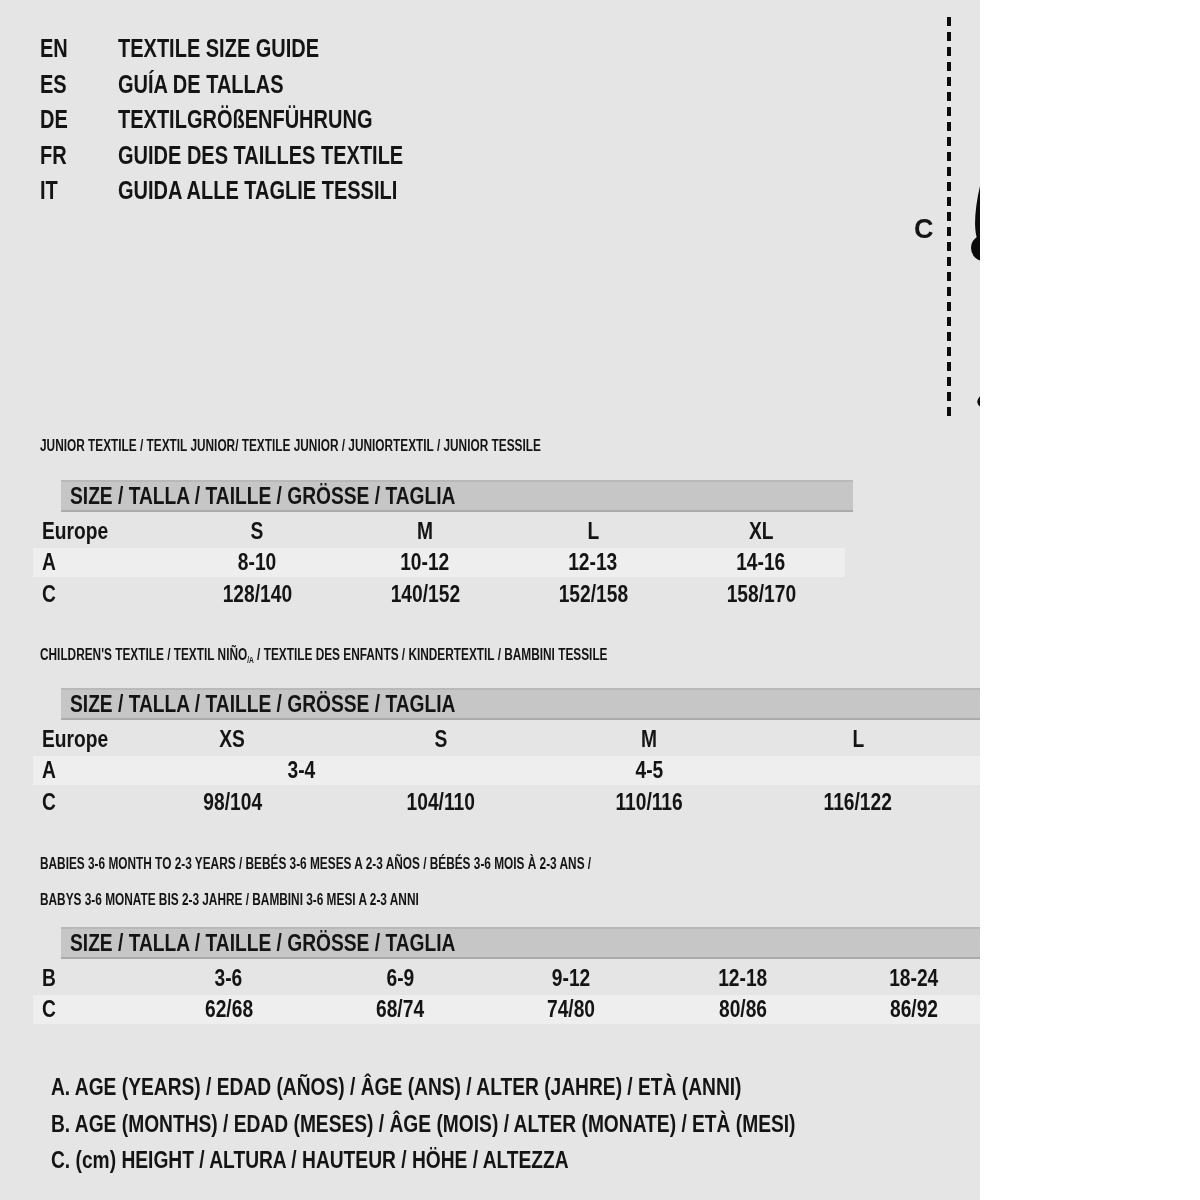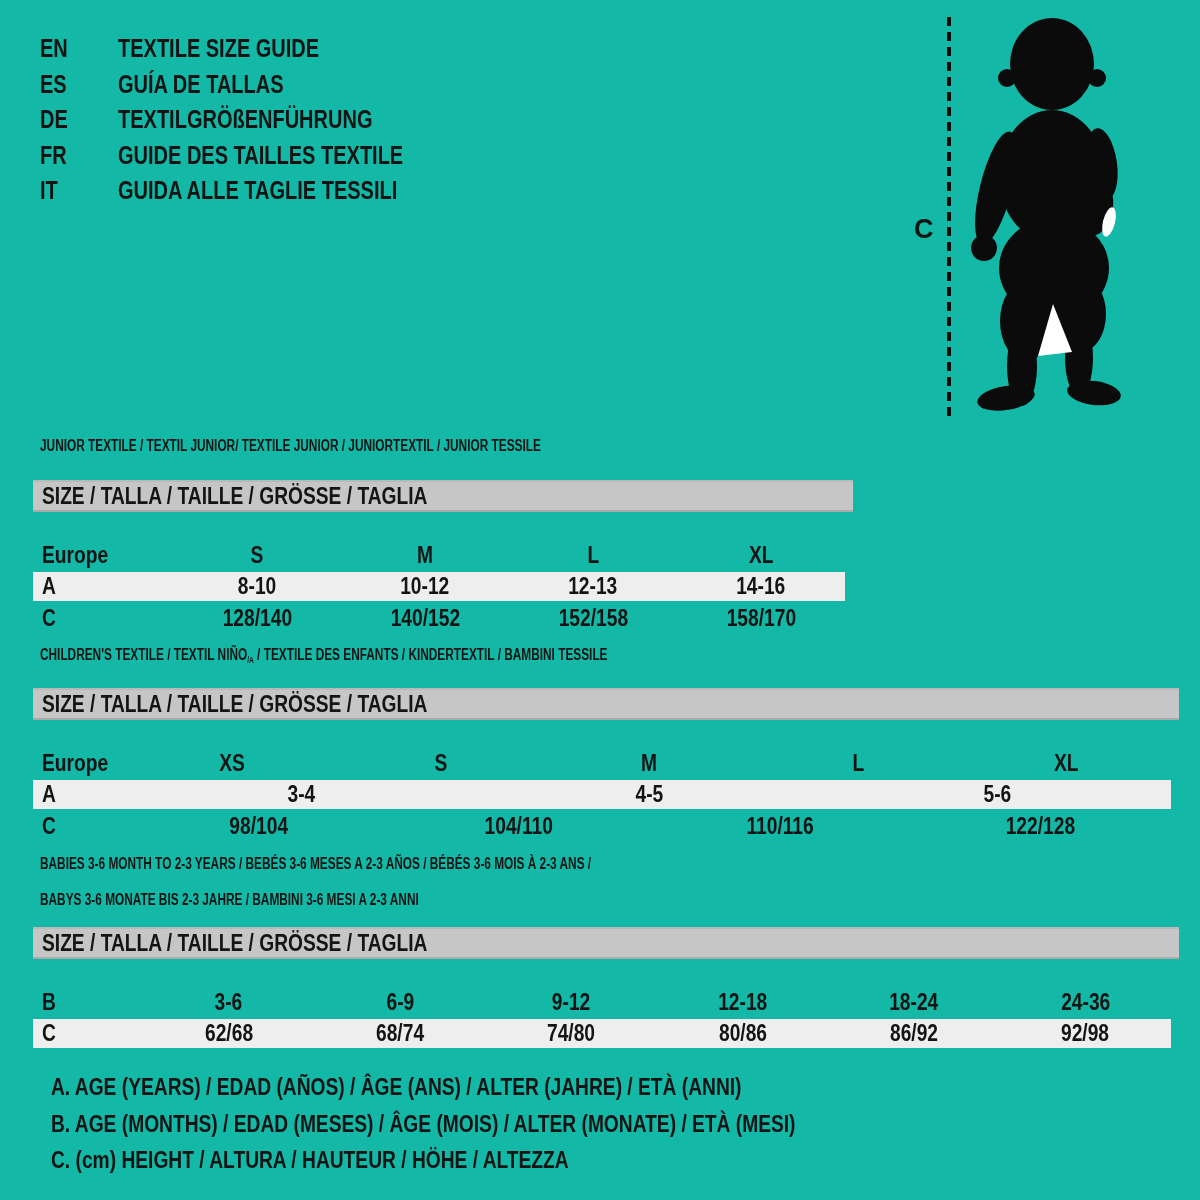--- a/index.html
+++ b/index.html
@@ -1,18 +1,18 @@
 <!DOCTYPE html>
 <html><head>
 <meta charset="utf-8">
 <style>
   * { margin:0; padding:0; box-sizing:border-box; }
   html,body { background:#fff; }
   #canvas {
-    position:relative; width:1200px; height:1200px; background:#14b8a6;
+    position:relative; width:980px; height:1200px; background:#e5e5e5;
     font-family:"Liberation Sans","DejaVu Sans",sans-serif;
     font-weight:700; color:#141414; overflow:hidden;
   }
   
   .lx { display:inline-block; transform:scaleX(0.80); transform-origin:0 50%; white-space:nowrap; }
   .hx { display:inline-block; transform:scaleX(0.74); transform-origin:0 50%; white-space:nowrap; }
   .cx { display:inline-block; transform:scaleX(0.80); transform-origin:50% 50%; white-space:nowrap; }
 
   
   #lang-block { position:absolute; left:40px; top:31px; }
@@ -35,22 +35,23 @@
 
   
   .size-table { position:absolute; left:33px; }
   #junior-table   { top:480px; width:820px; }
   #children-table { top:688px; width:1146px; }
   #babies-table   { top:927px; width:1146px; }
   .size-band {
     height:32px; display:flex; align-items:center; padding-left:9px;
     background:#c6c6c6; border-top:2px solid #b9b9b9; border-bottom:2px solid #ababab;
     font-size:24px;
+    margin-left:28px;
   }
-  .trow { position:absolute; left:0; right:8px; height:29px; display:flex; align-items:center; font-size:24px;margin-top:24px; }
+  .trow { position:absolute; left:0; right:8px; height:29px; display:flex; align-items:center; font-size:24px; }
   .trow.alt { background:#eeeeee; }
   .r1 { top:36px; } .r2 { top:67.5px; } .r3 { top:99px; }
   .cell-label { padding-left:9px; text-align:left; }
   #junior-table   .cell-label { width:140px; }
   #children-table .cell-label { width:95px; }
   #babies-table   .cell-label { width:110px; }
   .cell { flex:1; text-align:center; }
 
   
   #legend { position:absolute; left:40px; top:1069px;margin-left:11px; }
@@ -159,20 +160,21 @@
       <span class="cell-label"><span class="lx">A</span></span>
       <span class="cell"><span class="cx">3-4</span></span>
       <span class="cell"><span class="cx">4-5</span></span>
       <span class="cell"><span class="cx">5-6</span></span>
     </div>
     <div class="trow r3">
       <span class="cell-label"><span class="lx">C</span></span>
       <span class="cell"><span class="cx">98/104</span></span>
       <span class="cell"><span class="cx">104/110</span></span>
       <span class="cell"><span class="cx">110/116</span></span>
+      <span class="cell"><span class="cx">116/122</span></span>
       <span class="cell"><span class="cx">122/128</span></span>
     </div>
   </div>
 
   <div id="babies-heading" class="section-heading">
     <div><span class="hx">BABIES 3-6 MONTH TO 2-3 YEARS / BEBÉS 3-6 MESES A 2-3 AÑOS / BÉBÉS 3-6 MOIS À 2-3 ANS /</span></div>
     <div><span class="hx">BABYS 3-6 MONATE BIS 2-3 JAHRE / BAMBINI 3-6 MESI A 2-3 ANNI</span></div>
   </div>
   <div id="babies-table" class="size-table" style="height:100px;">
     <div class="size-band">

